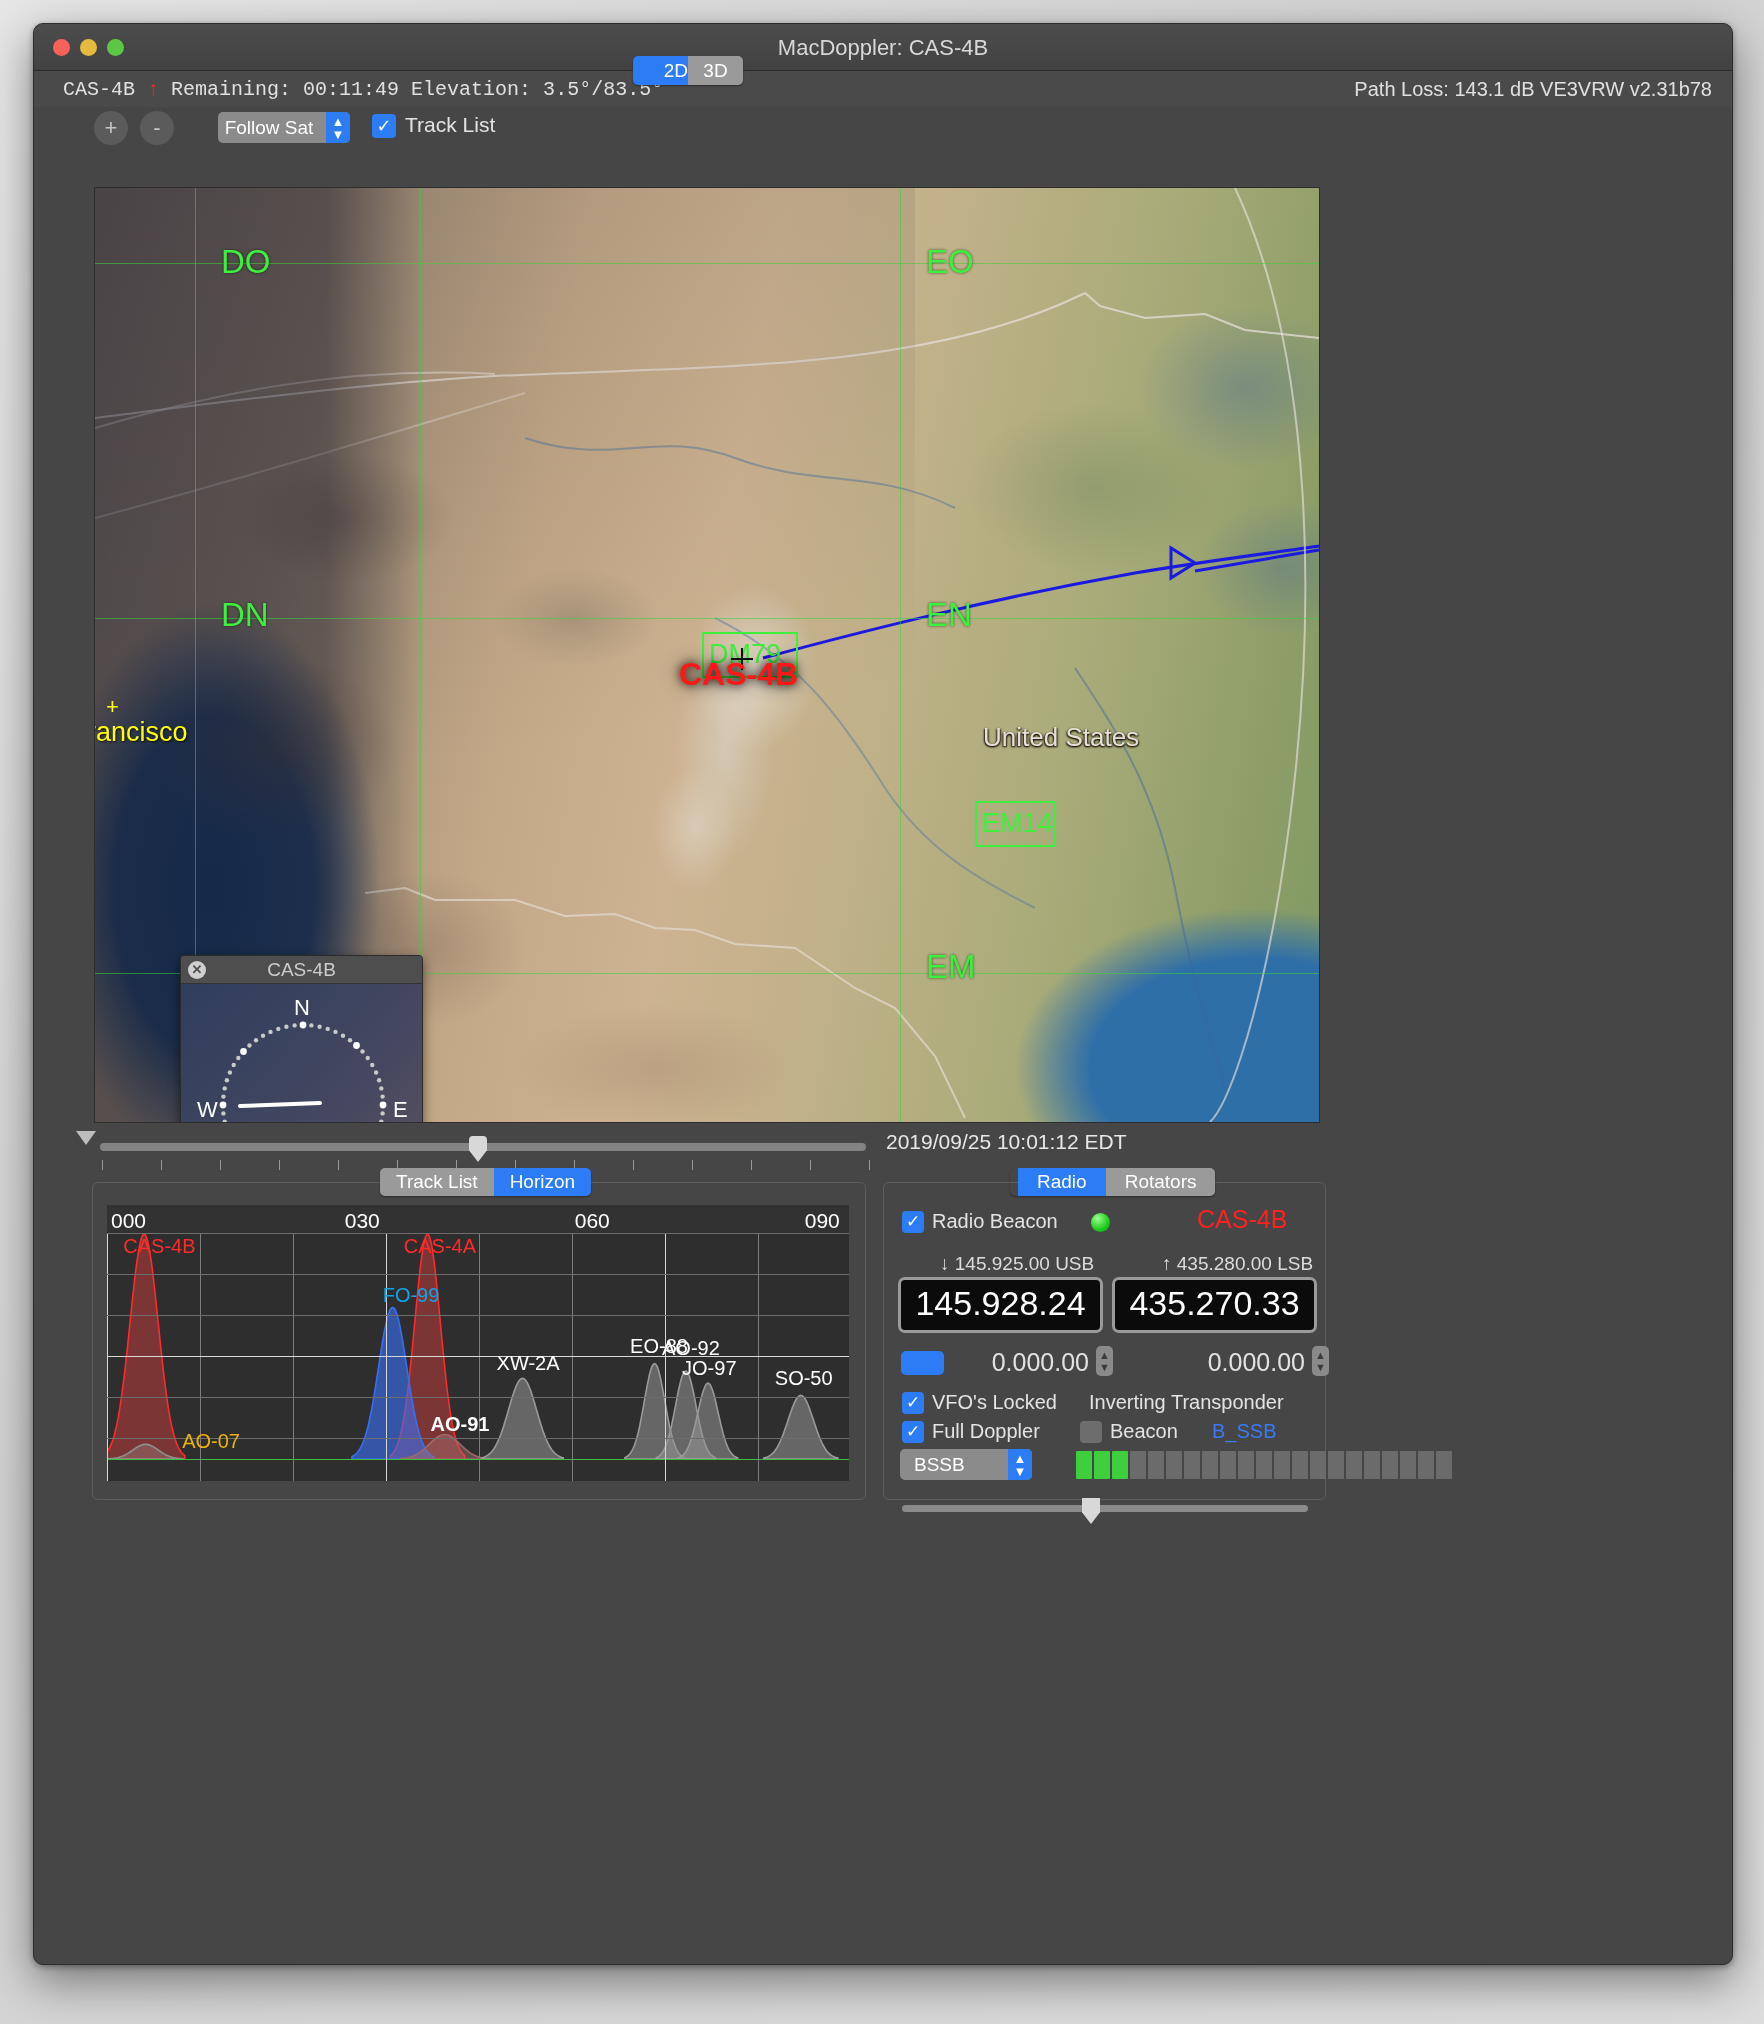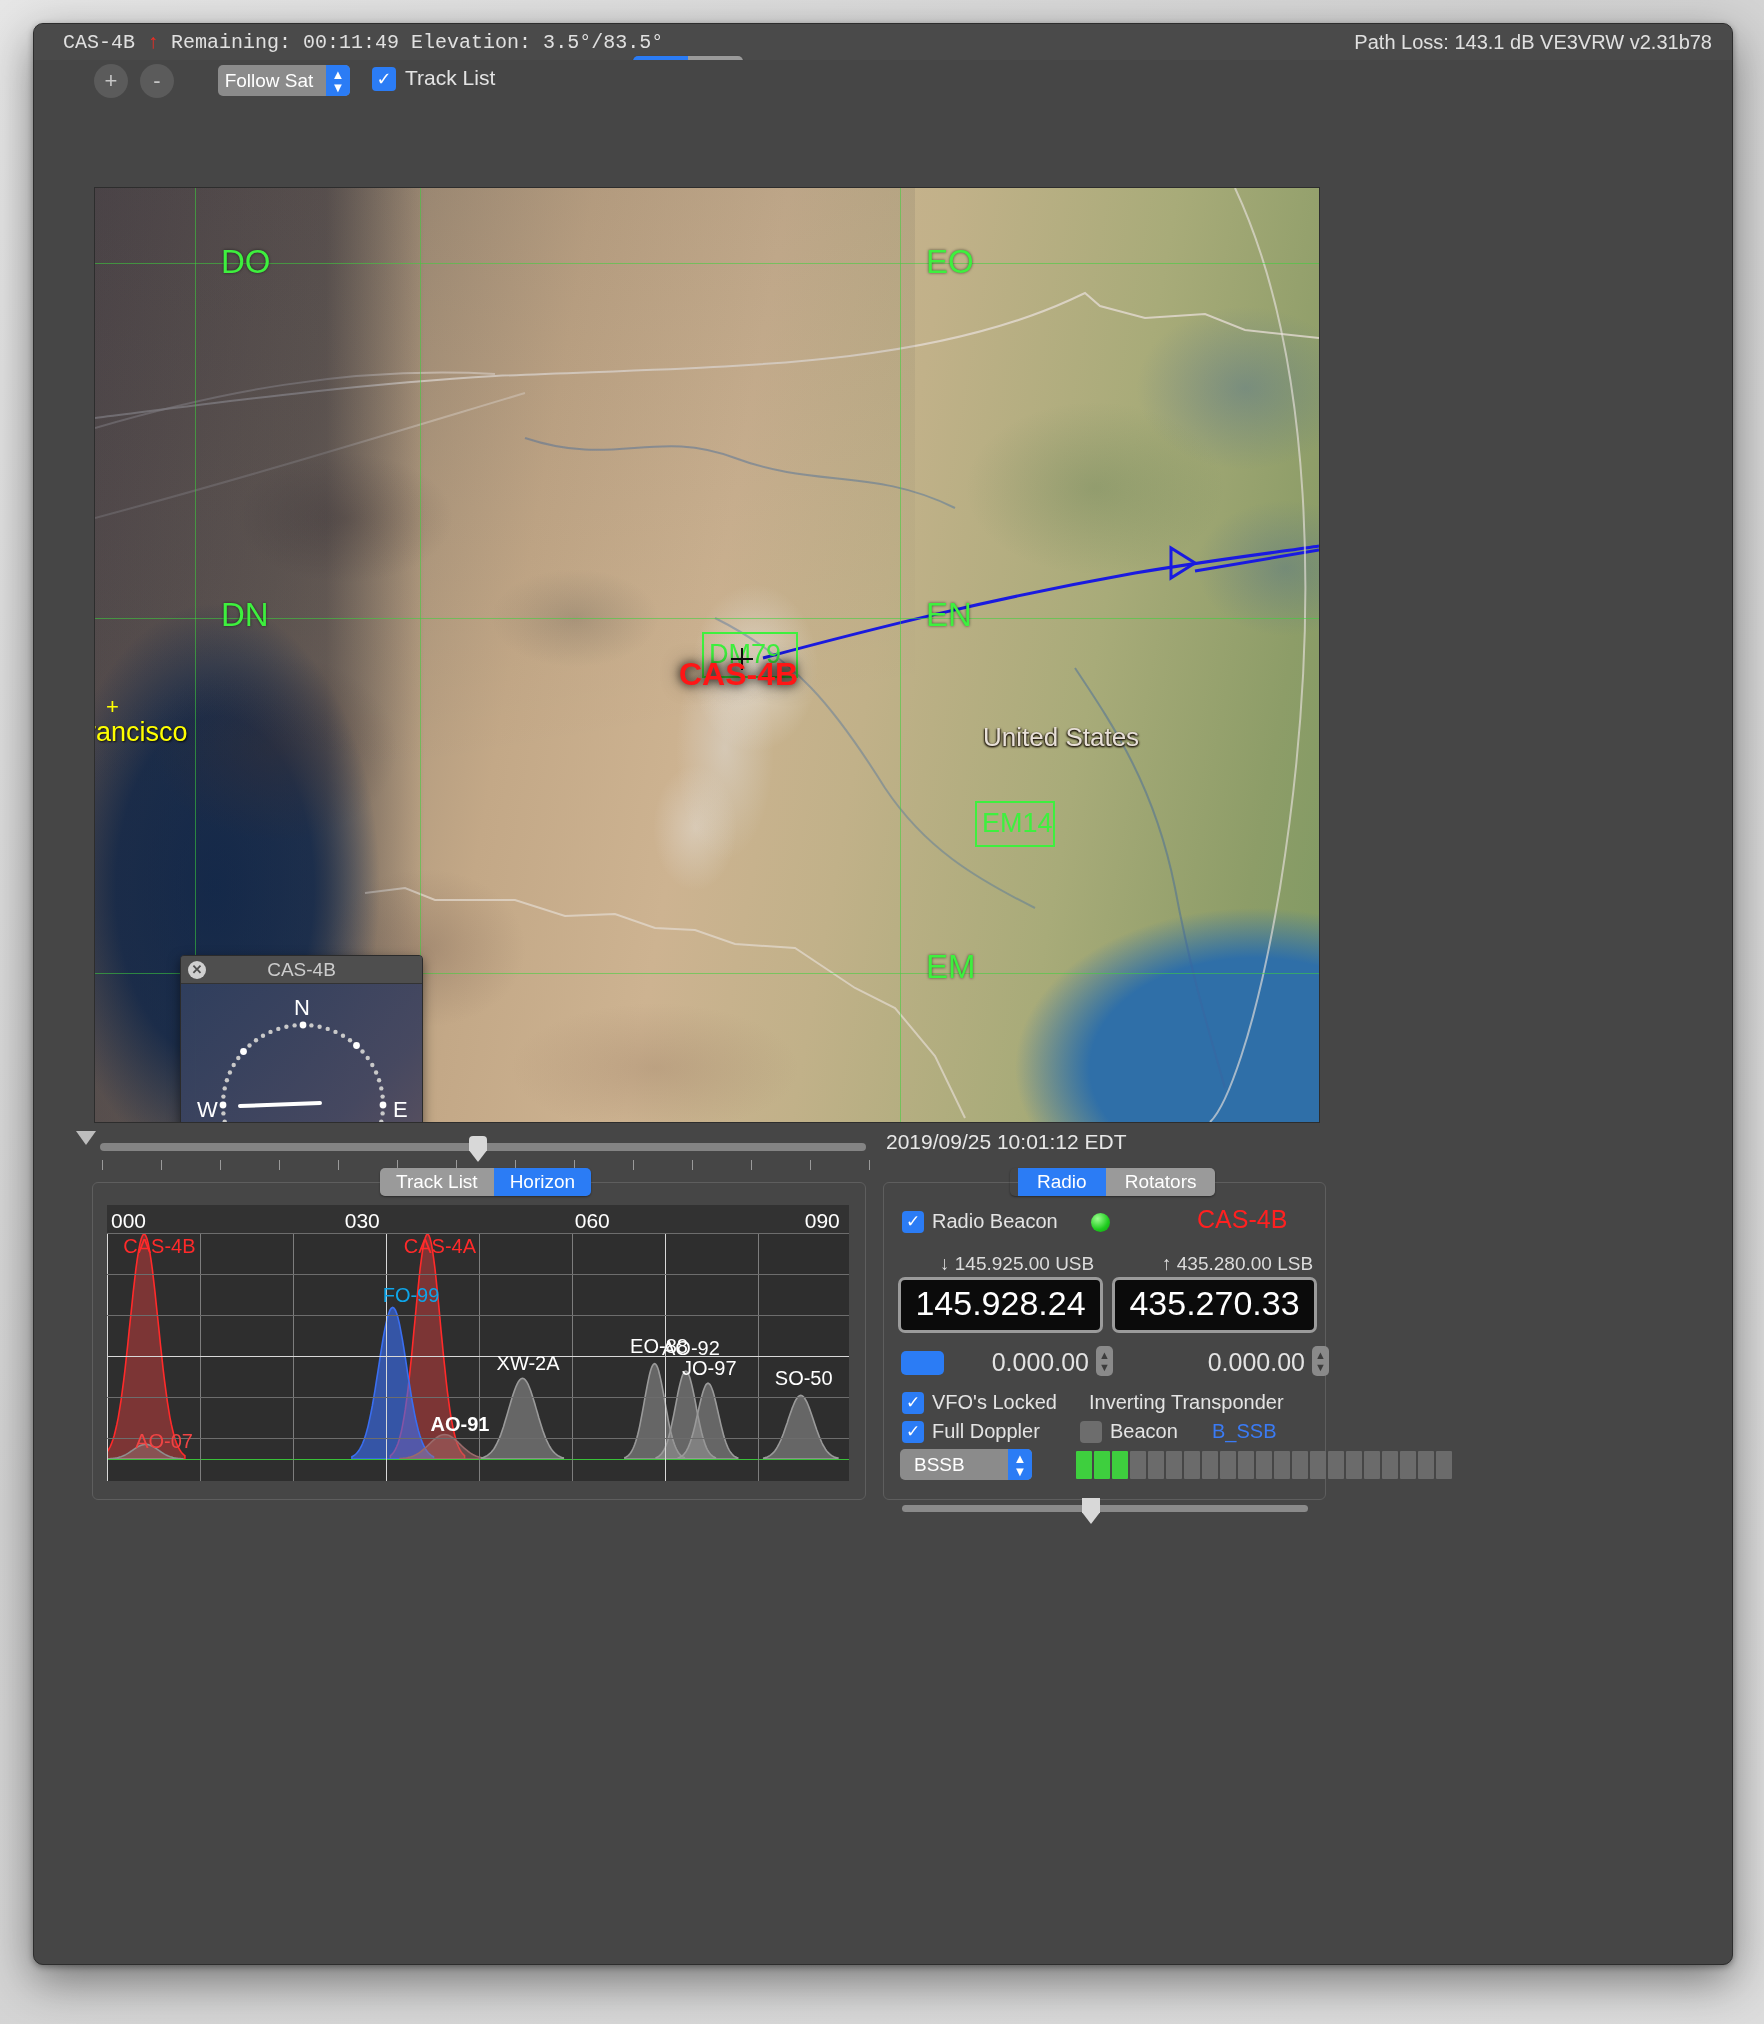--- a/index.html
+++ b/index.html
@@ -307,21 +307,21 @@
   .cgrid-h.major { background: #d8d8d8; }
   .az-label {
     position: absolute; top: 4px; color: #fff; font-size: 21px;
   }
   .sat-label {
     position: absolute; font-size: 20px; white-space: nowrap;
   }
   .sat-label.red { color: #ff2a2a; }
   .sat-label.blue { color: #0ea5e9; margin-left: 16px; }
   .sat-label.white { color: #ffffff; }
-  .sat-label.gray { color: #ef4444; }
+  .sat-label.gray { color: #eab308; margin-left: 47px; }
   #horizonline { position: absolute; left: 0; right: 0; height: 1px; background: #39c039; }
 
   
   #radio-seg {
     position: absolute; left: 976px; top: 1144px;
     display: flex; border-radius: 5px; overflow: hidden; z-index: 4;
     box-shadow: 0 1px 2px rgba(0,0,0,0.4);
   }
   #radio-seg div {
     height: 28px; line-height: 28px; text-align: center;
@@ -419,20 +419,26 @@
     width: 18px; height: 26px;
     background: #d8d8d8;
     clip-path: polygon(0 0, 100% 0, 100% 55%, 50% 100%, 0 55%);
   }
 </style>
 </head>
 <body>
 
 <div id="window">
 
+  <div id="titlebar">
+    <div class="traffic tl-close"></div>
+    <div class="traffic tl-min"></div>
+    <div class="traffic tl-max"></div>
+    <div id="title-text">MacDoppler: CAS-4B</div>
+  </div>
 
   <div id="statusbar">
     <div id="status-left">
       <span>CAS-4B</span>
       <span class="uparrow">↑</span>
       <span>Remaining: 00:11:49 Elevation: 3.5°/83.5°</span>
     </div>
     <div id="status-right">Path Loss: 143.1 dB VE3VRW v2.31b78</div>
   </div>
 

